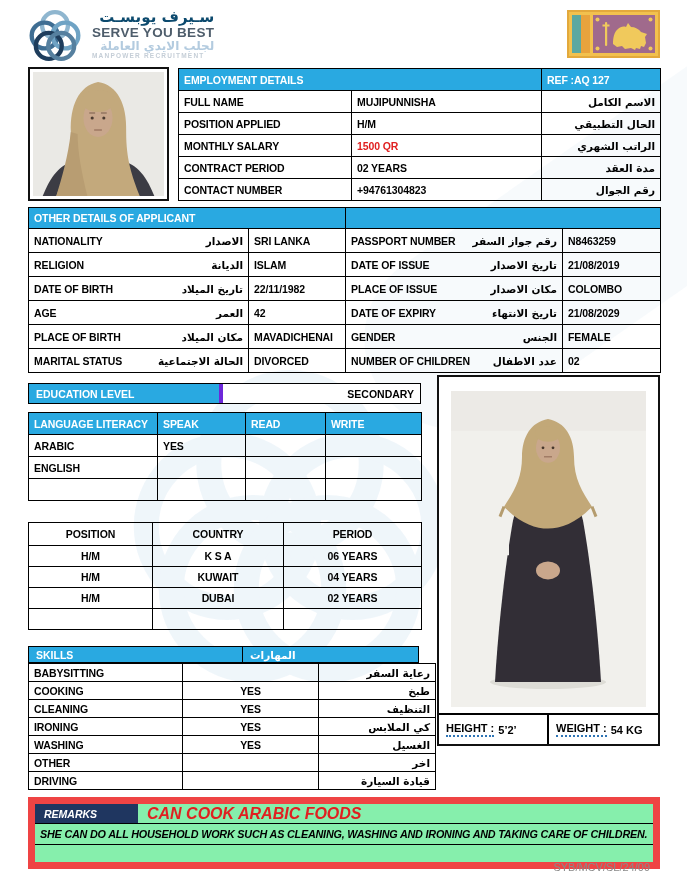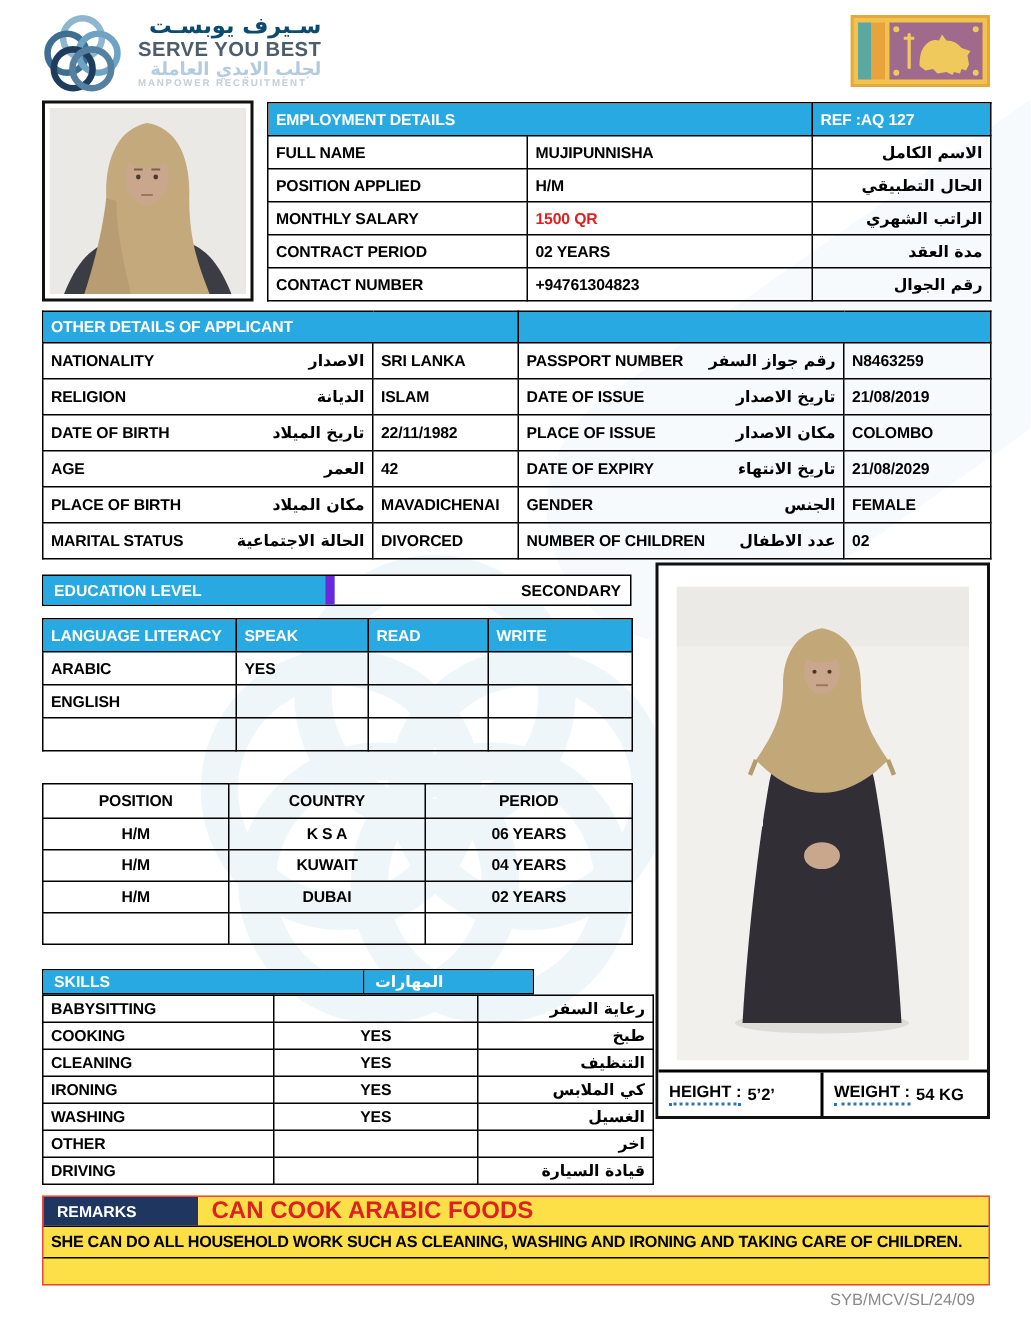--- a/index.html
+++ b/index.html
@@ -39,21 +39,21 @@
   
   .photo-sm{left:28px;top:67px;width:141px;height:134px;border:2px solid #111;background:#fff;padding:3px;}
   .photo-sm svg{display:block;width:100%;height:100%;}
   .photo-frame{left:437px;top:375px;width:223px;height:371px;border:2px solid #111;background:#fff;}
   .hw-row{position:absolute;left:0;right:0;bottom:0;height:29px;border-top:2px solid #000;display:flex;
           align-items:center;font-size:11px;font-weight:bold;background:#fff;}
   .hw-cell{display:flex;align-items:center;gap:4px;padding-left:7px;height:100%;box-sizing:border-box;}
   .ul{border-bottom:2px dotted #2E74B5;padding-bottom:1px;}
 
   
-  .remarks{left:28px;top:797px;width:632px;border:1px solid #ef4444;background:#fde047;}
+  .remarks{left:28px;top:797px;width:632px;border:7px solid #ef4444;background:#86efac;font-style:italic;}
   .rm-row1{display:flex;height:19px;border-bottom:1px solid #000;align-items:stretch;}
   .rm-title{background:#1F3660;color:#fff;width:103px;display:flex;align-items:center;
             padding-left:9px;font-size:10.5px;font-weight:bold;box-sizing:border-box;}
   .rm-high{display:flex;align-items:center;padding-left:9px;font-size:16px;font-weight:bold;color:#E02020;text-align:right;}
   .rm-note{height:20px;border-bottom:1px solid #000;display:flex;align-items:center;padding-left:5px;
            font-size:10.8px;font-weight:bold;letter-spacing:-.2px;white-space:nowrap;}
   .rm-empty{height:17px;}
 
   .footer-ref{right:37px;top:861px;font-size:11px;color:#8a8a8a;}
 </style>
@@ -267,21 +267,21 @@
               <span>NUMBER OF CHILDREN</span>
               <span class="ar">عدد الاطفال</span>
             </div>
           </td>
       <td>02</td>
     </tr>
   </tbody>
     </table>
 
   <div class="abs bar" style="left:28px;top:383px;width:393px;height:21px">
-    <div class="c cyan" style="width:194px;border-right:6px solid #6d28d9">EDUCATION LEVEL</div>
+    <div class="c cyan" style="width:194px;border-right:4px solid #6d28d9">EDUCATION LEVEL</div>
     <div class="c" style="flex:1;justify-content:flex-end;padding-right:6px">SECONDARY</div>
   </div>
 
   <table class="tbl" style="left:28px;top:412px;width:393px">
     <colgroup>
         <col style="width:129px">
         <col style="width:88px">
         <col style="width:80px">
         <col style="width:96px">
       </colgroup>
@@ -341,21 +341,21 @@
       <td>02 YEARS</td>
     </tr>
     <tr style="height:21px">
       <td></td>
       <td></td>
       <td></td>
     </tr>
   </tbody>
     </table>
 
-  <div class="abs bar" style="left:28px;top:646px;width:328px;height:17px">
+  <div class="abs bar" style="left:28px;top:646px;width:391px;height:17px">
     <div class="c cyan" style="width:214px;border-right:1px solid #000">SKILLS</div>
     <div class="c cyan ar" style="flex:1;justify-content:flex-end;padding-right:6px">المهارات</div>
   </div>
   <table class="tbl" style="left:28px;top:663px;width:407px">
     <colgroup>
         <col style="width:154px">
         <col style="width:136px">
         <col style="width:117px">
       </colgroup>
     <tbody>

